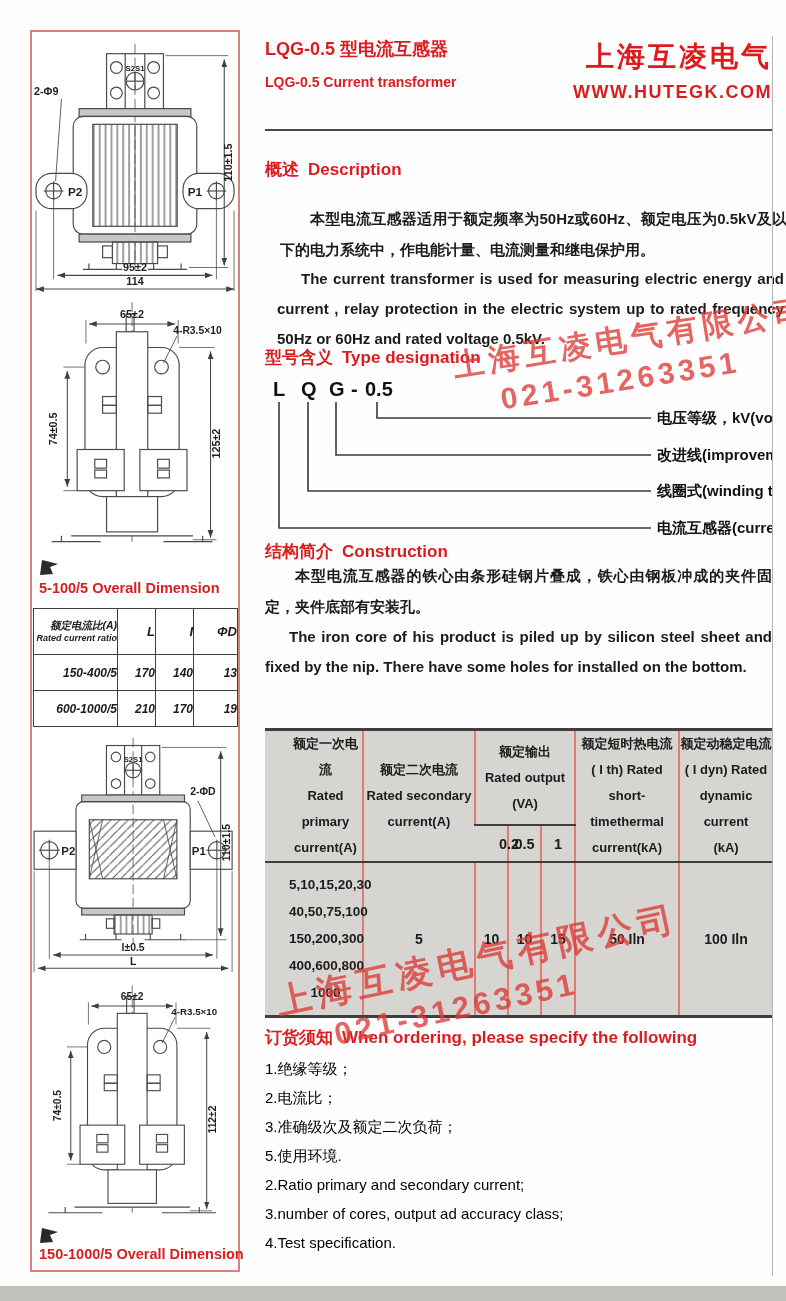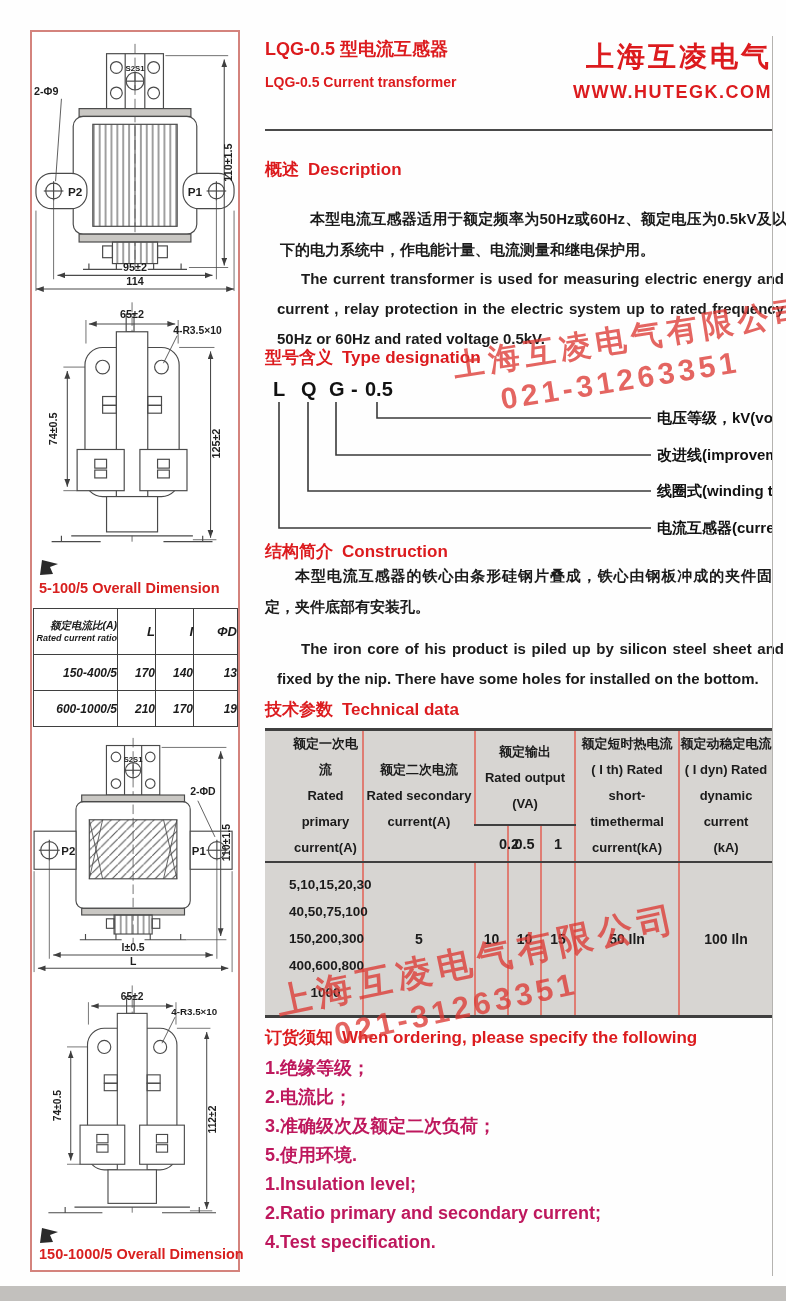--- a/index.html
+++ b/index.html
@@ -42,21 +42,21 @@
   .techtab th,.techtab td{border-left:2px solid #df7d73;padding:0;text-align:center;vertical-align:middle;font-weight:bold;}
   .techtab th:first-child,.techtab td:first-child{border-left:none;padding-left:24px;}
   .techtab tr.th1 th{border-bottom:2.5px solid #3f3f3f;}
   .techtab tr.th2 th{border-bottom:2.5px solid #3f3f3f;font-size:14.5px;}
   .techtab tr.th1{height:84px;}
   .techtab tr.th2{height:32px;}
   .techtab tr.tb{height:154px;font-size:14px;}
   .hl{display:block;font-size:13px;line-height:26px;font-weight:bold;}
   .bl{display:block;font-size:13.5px;line-height:27px;font-weight:bold;}
 
-  .ord{position:absolute;left:0;top:1054px;font-size:18px;font-weight:bold;color:#be185d;line-height:29px;}
+  .ord{position:absolute;left:0;top:1054px;font-size:15px;font-weight:normal;color:#000000;line-height:29px;}
 
   
   .wm{position:absolute;color:rgba(221,58,52,0.78);font-weight:bold;transform-origin:left top;
       pointer-events:none;white-space:nowrap;z-index:6;}
   .wm-co{font-size:31px;letter-spacing:5px;}
   .wm-ph{font-size:30px;letter-spacing:4px;margin:2px 0 0 42px;}
   .wm2 .wm-co{font-size:35px;letter-spacing:6px;}
   .wm2 .wm-ph{font-size:31px;margin-left:50px;}
 
   .edge-line{position:absolute;left:772px;top:36px;width:1px;height:1240px;background:#b5b3b0;}
@@ -329,25 +329,22 @@
       <text x="392" y="49" font-size="15">电压等级，kV(voltage grade , kV)</text>
       <text x="392" y="86" font-size="15">改进线(improvement type)</text>
       <text x="392" y="122" font-size="15">线圈式(winding type)</text>
       <text x="392" y="159" font-size="15">电流互感器(current transformer)</text>
     </svg>
 
     <div class="sec-head" style="top:540px">
       <span class="h-cn">结构简介</span><span class="h-en">Construction</span>
     </div>
     <p class="para cnp" style="top:560px;margin:0">本型电流互感器的铁心由条形硅钢片叠成，铁心由钢板冲成的夹件固定，夹件底部有安装孔。</p>
-    <p class="para enp" style="top:622px;margin:12px">The iron core of his product is piled up by silicon steel sheet and fixed by the nip. There  have some holes for installed on the bottom.</p>
-
-    <div class="sec-head" style="top:698px">
-      <span class="h-cn">技术参数</span><span class="h-en">Technical data</span>
-    </div>
+    <p class="para enp" style="top:622px;margin:0">The iron core of his product is piled up by silicon steel sheet and fixed by the nip. There  have some holes for installed on the bottom.</p>
+
 
     <table class="techtab">
       <colgroup>
         <col style="width:98px">
           <col style="width:112px">
           <col style="width:33px">
           <col style="width:33px">
         <col style="width:34px">
           <col style="width:104px">
           <col style="width:93px">
@@ -406,22 +403,22 @@
       </table>
 
     <div class="sec-head" style="top:1026px">
       <span class="h-cn">订货须知</span><span class="h-en">When ordering, please specify the following</span>
     </div>
     <div class="ord">
       <div>1.绝缘等级；</div>
       <div>2.电流比；</div>
       <div>3.准确级次及额定二次负荷；</div>
       <div>5.使用环境.</div>
-      <div>1.Insulation level;</div>
       <div>2.Ratio primary and secondary current;</div>
+      <div>3.number of cores, output ad accuracy class;</div>
       <div>4.Test specification.</div>
     </div>
   </div>
 
   <div class="wm" style="left:450px;top:346px;transform:rotate(-9deg);">
     <div class="wm-co">上海互凌电气有限公司</div>
     <div class="wm-ph">021-31263351</div>
   </div>
   <div class="wm wm2" style="left:272px;top:980px;transform:rotate(-12deg);">
     <div class="wm-co">上海互凌电气有限公司</div>

